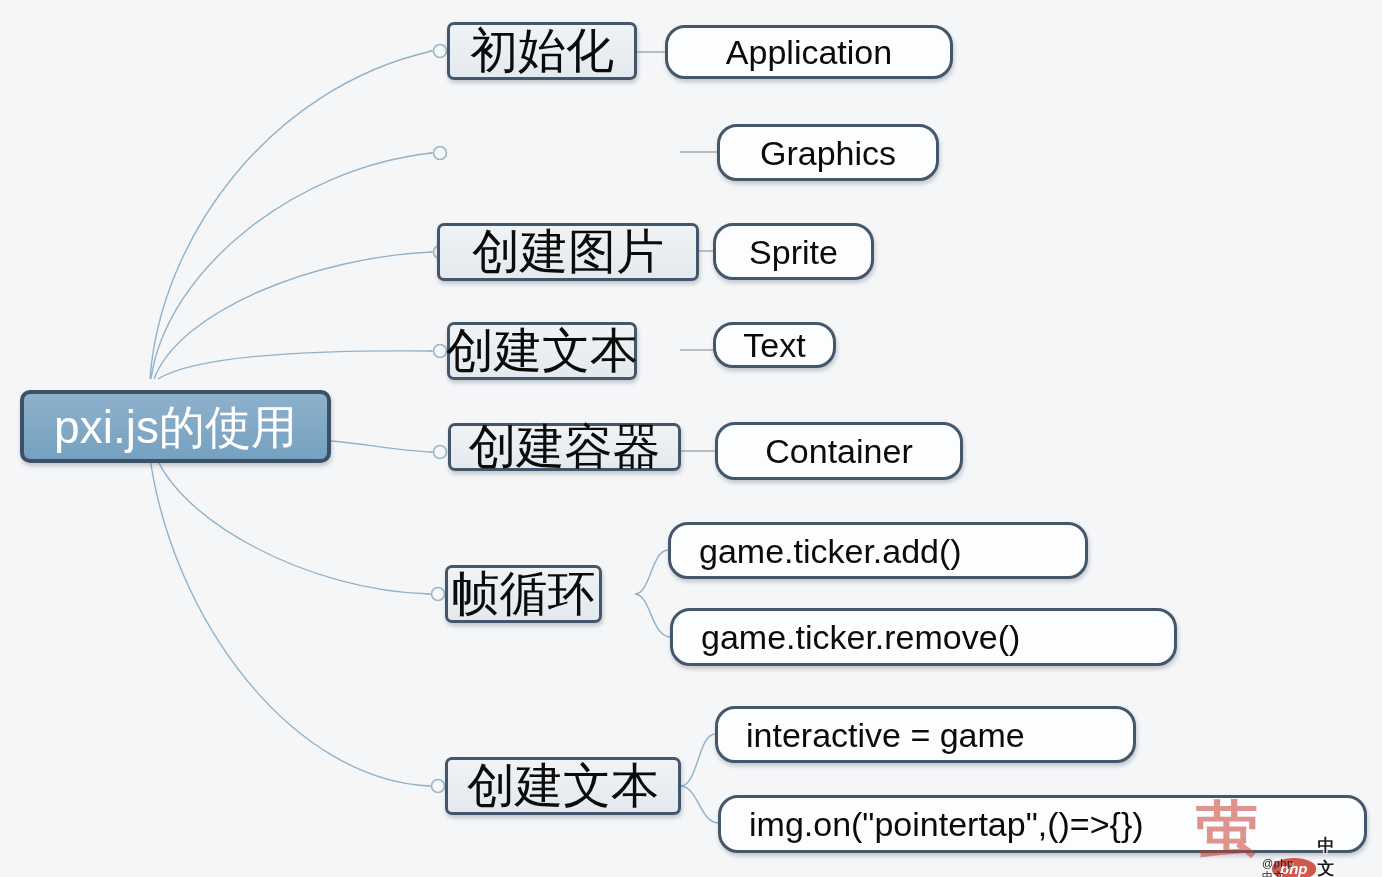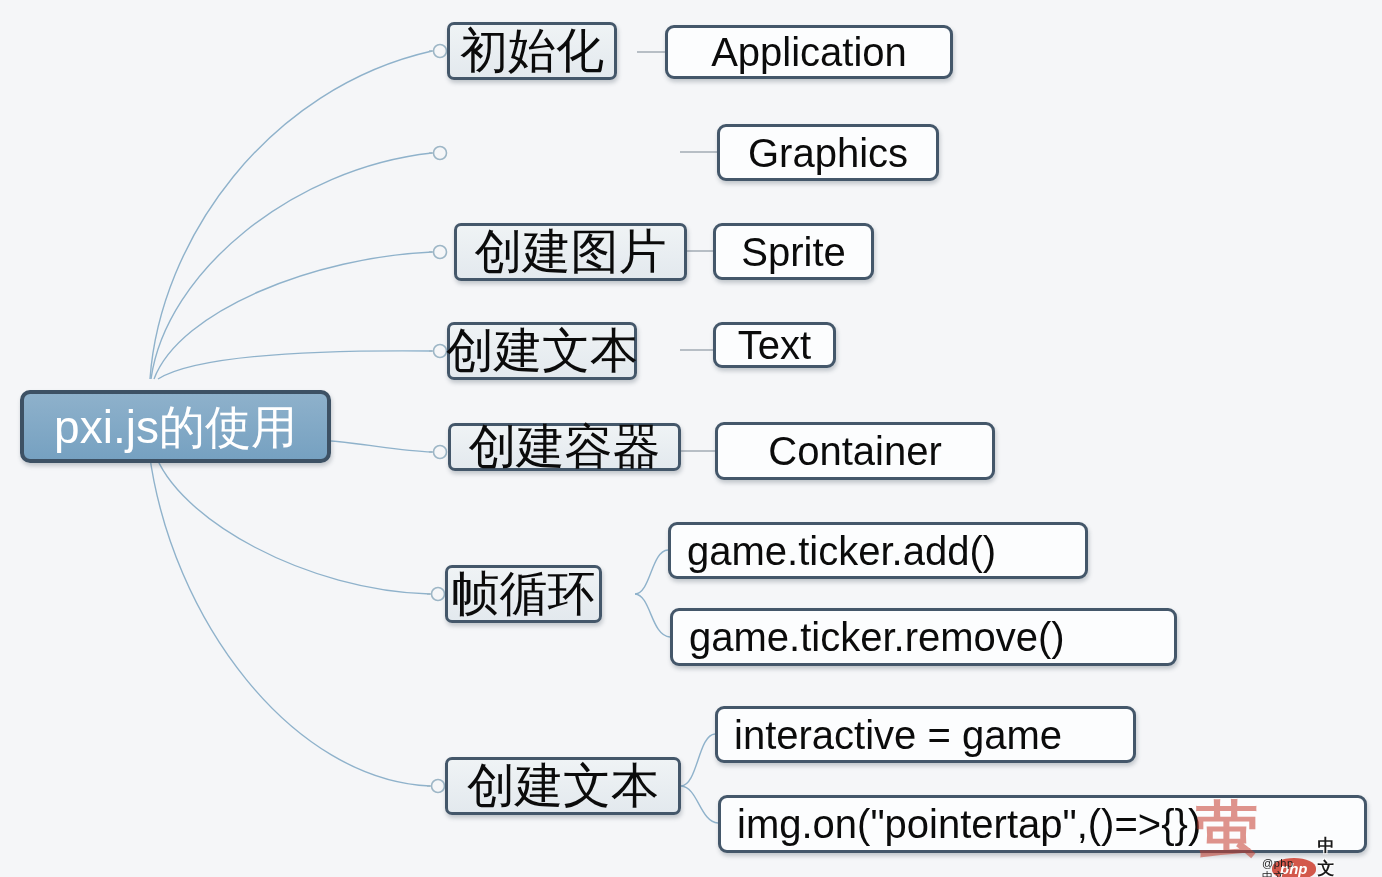--- a/index.html
+++ b/index.html
@@ -46,24 +46,24 @@
   }
   .node--branch{
     background:linear-gradient(180deg,var(--branch-fill-top),var(--branch-fill-bottom));
     border:3px solid var(--node-border);
     border-radius:7px;
     color:#0b0b0b;font-size:48px;
   }
   .node--leaf{
     background:var(--leaf-fill);
     border:3px solid var(--node-border);
-    border-radius:9px;
-    color:#0b0b0b;font-size:40px;
+    border-radius:20px;
+    color:#0b0b0b;font-size:34px;
   }
-  .node--leaf.leaf--left{justify-content:flex-start;padding-left:16px;}
+  .node--leaf.leaf--left{justify-content:flex-start;padding-left:28px;}
 
   .watermark{position:absolute;z-index:5;pointer-events:none;}
   .wm-name{
     position:absolute;left:1196px;top:788px;
     font-size:62px;font-weight:bold;letter-spacing:-7px;
     color:var(--wm-red);
   }
   .wm-logo{position:absolute;left:1272px;top:834px;display:flex;align-items:center;}
   .wm-php{
     display:inline-block;background:rgba(205,60,45,0.85);color:#fff;
@@ -129,32 +129,32 @@
         <circle class="handle" cx="438" cy="594" r="6.5"></circle>
     </g>
     <g>
       <line class="handle-bar" x1="427" y1="786" x2="445" y2="786"></line>
         <circle class="handle" cx="438" cy="786" r="6.5"></circle>
     </g>
   </svg>
 
   <div class="node node--root" style="left:20px;top:390px;width:311px;height:73px">pxi.js的使用</div>
 
-  <div class="node node--branch" style="left:447px;top:22px;width:170px;height:58px">初始化</div>
-  <div class="node node--branch" style="left:454px;top:223px;width:233px;height:58px">创建图片</div>
+  <div class="node node--branch" style="left:447px;top:22px;width:190px;height:58px">初始化</div>
+  <div class="node node--branch" style="left:437px;top:223px;width:262px;height:58px">创建图片</div>
   <div class="node node--branch" style="left:447px;top:322px;width:190px;height:58px">创建文本</div>
   <div class="node node--branch" style="left:448px;top:423px;width:233px;height:48px">创建容器</div>
   <div class="node node--branch" style="left:445px;top:565px;width:157px;height:58px">帧循环</div>
   <div class="node node--branch" style="left:445px;top:757px;width:236px;height:58px">创建文本</div>
 
   <div class="node node--leaf" style="left:665px;top:25px;width:288px;height:54px">Application</div>
   <div class="node node--leaf" style="left:717px;top:124px;width:222px;height:57px">Graphics</div>
   <div class="node node--leaf" style="left:713px;top:223px;width:161px;height:57px">Sprite</div>
   <div class="node node--leaf" style="left:713px;top:322px;width:123px;height:46px">Text</div>
-  <div class="node node--leaf" style="left:715px;top:422px;width:280px;height:58px">Container</div>
+  <div class="node node--leaf" style="left:715px;top:422px;width:248px;height:58px">Container</div>
   <div class="node node--leaf leaf--left" style="left:668px;top:522px;width:420px;height:57px">game.ticker.add()</div>
   <div class="node node--leaf leaf--left" style="left:670px;top:608px;width:507px;height:58px">game.ticker.remove()</div>
   <div class="node node--leaf leaf--left" style="left:715px;top:706px;width:421px;height:57px">interactive = game</div>
   <div class="node node--leaf leaf--left" style="left:718px;top:795px;width:649px;height:58px">img.on("pointertap",()=&gt;{})</div>
 
   <div class="watermark">
     <div class="wm-name">萤火虫</div>
     <div class="wm-logo">
       <span class="wm-php">php</span>
       <span class="wm-cn">中文网</span>

